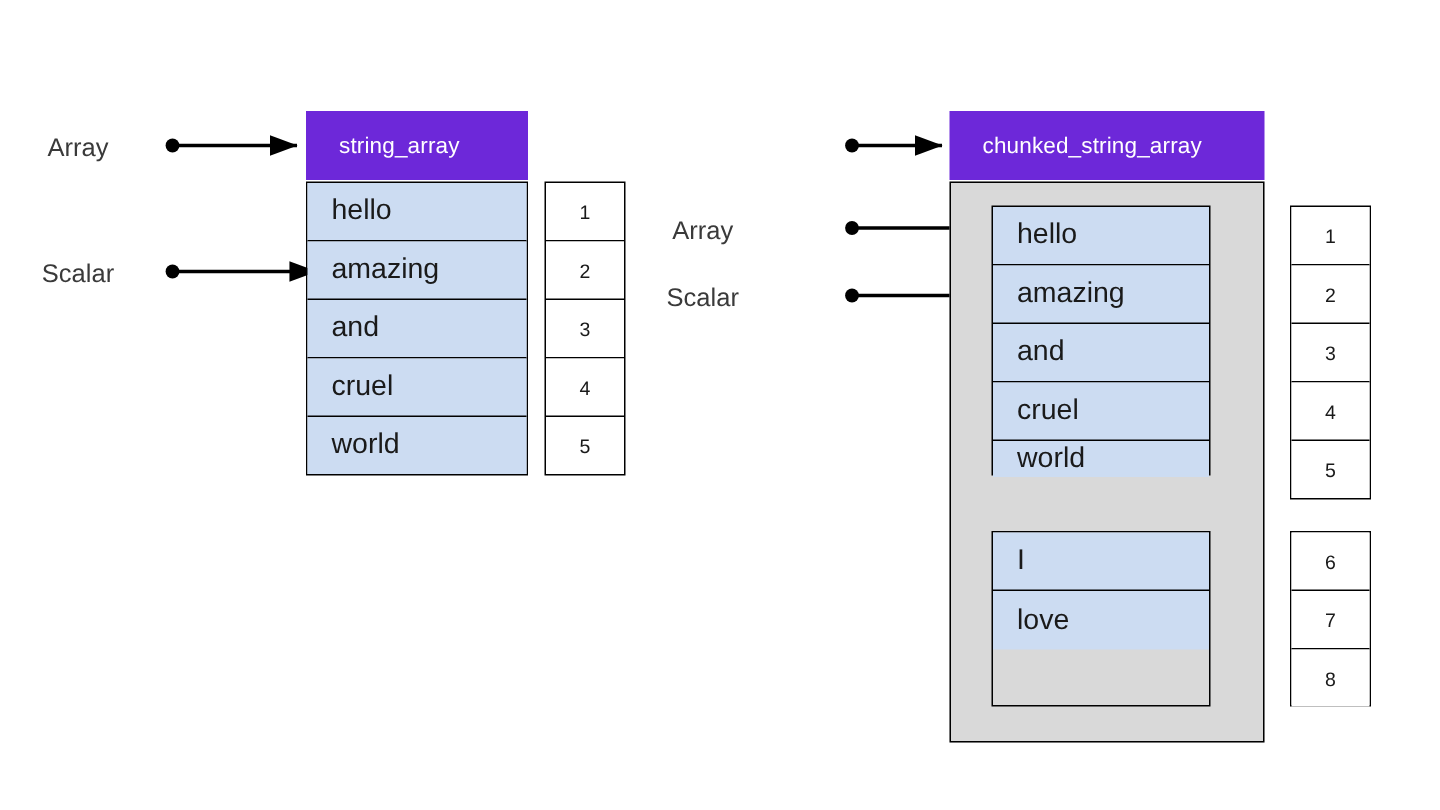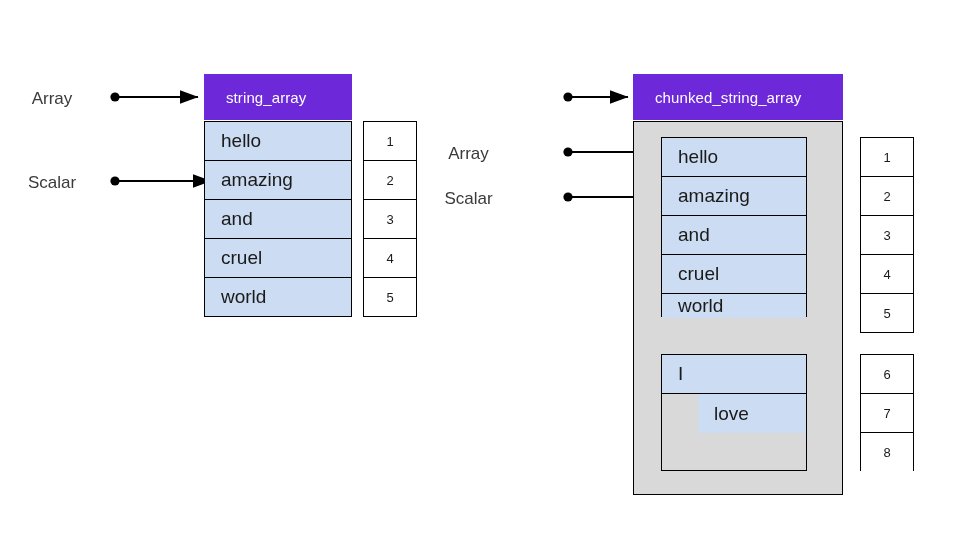--- a/index.html
+++ b/index.html
@@ -163,21 +163,21 @@
     <div class="abs cell-stack" style="left:27px; top:15px; width:146px; height:180px;">
       <div class="cell" style="height:39px;">hello</div>
       <div class="cell" style="height:39px;">amazing</div>
       <div class="cell" style="height:39px;">and</div>
       <div class="cell" style="height:39px;">cruel</div>
       <div class="cell" style="height:24px;">world</div>
     </div>
 
     <div class="abs cell-stack" style="left:27px; top:232px; width:146px; height:117px;">
       <div class="cell" style="height:39px;">I</div>
-      <div class="cell" style="height:39px;margin-left:36px;">love</div>
+      <div class="cell" style="height:39px;">love</div>
     </div>
   </div>
 
   <div class="abs num-stack" style="left:860px; top:137px; width:54px; height:196px;">
     <div class="num-cell" style="height:39px;">1</div>
     <div class="num-cell" style="height:39px;">2</div>
     <div class="num-cell" style="height:39px;">3</div>
     <div class="num-cell" style="height:39px;">4</div>
     <div class="num-cell" style="height:38px;">5</div>
   </div>

